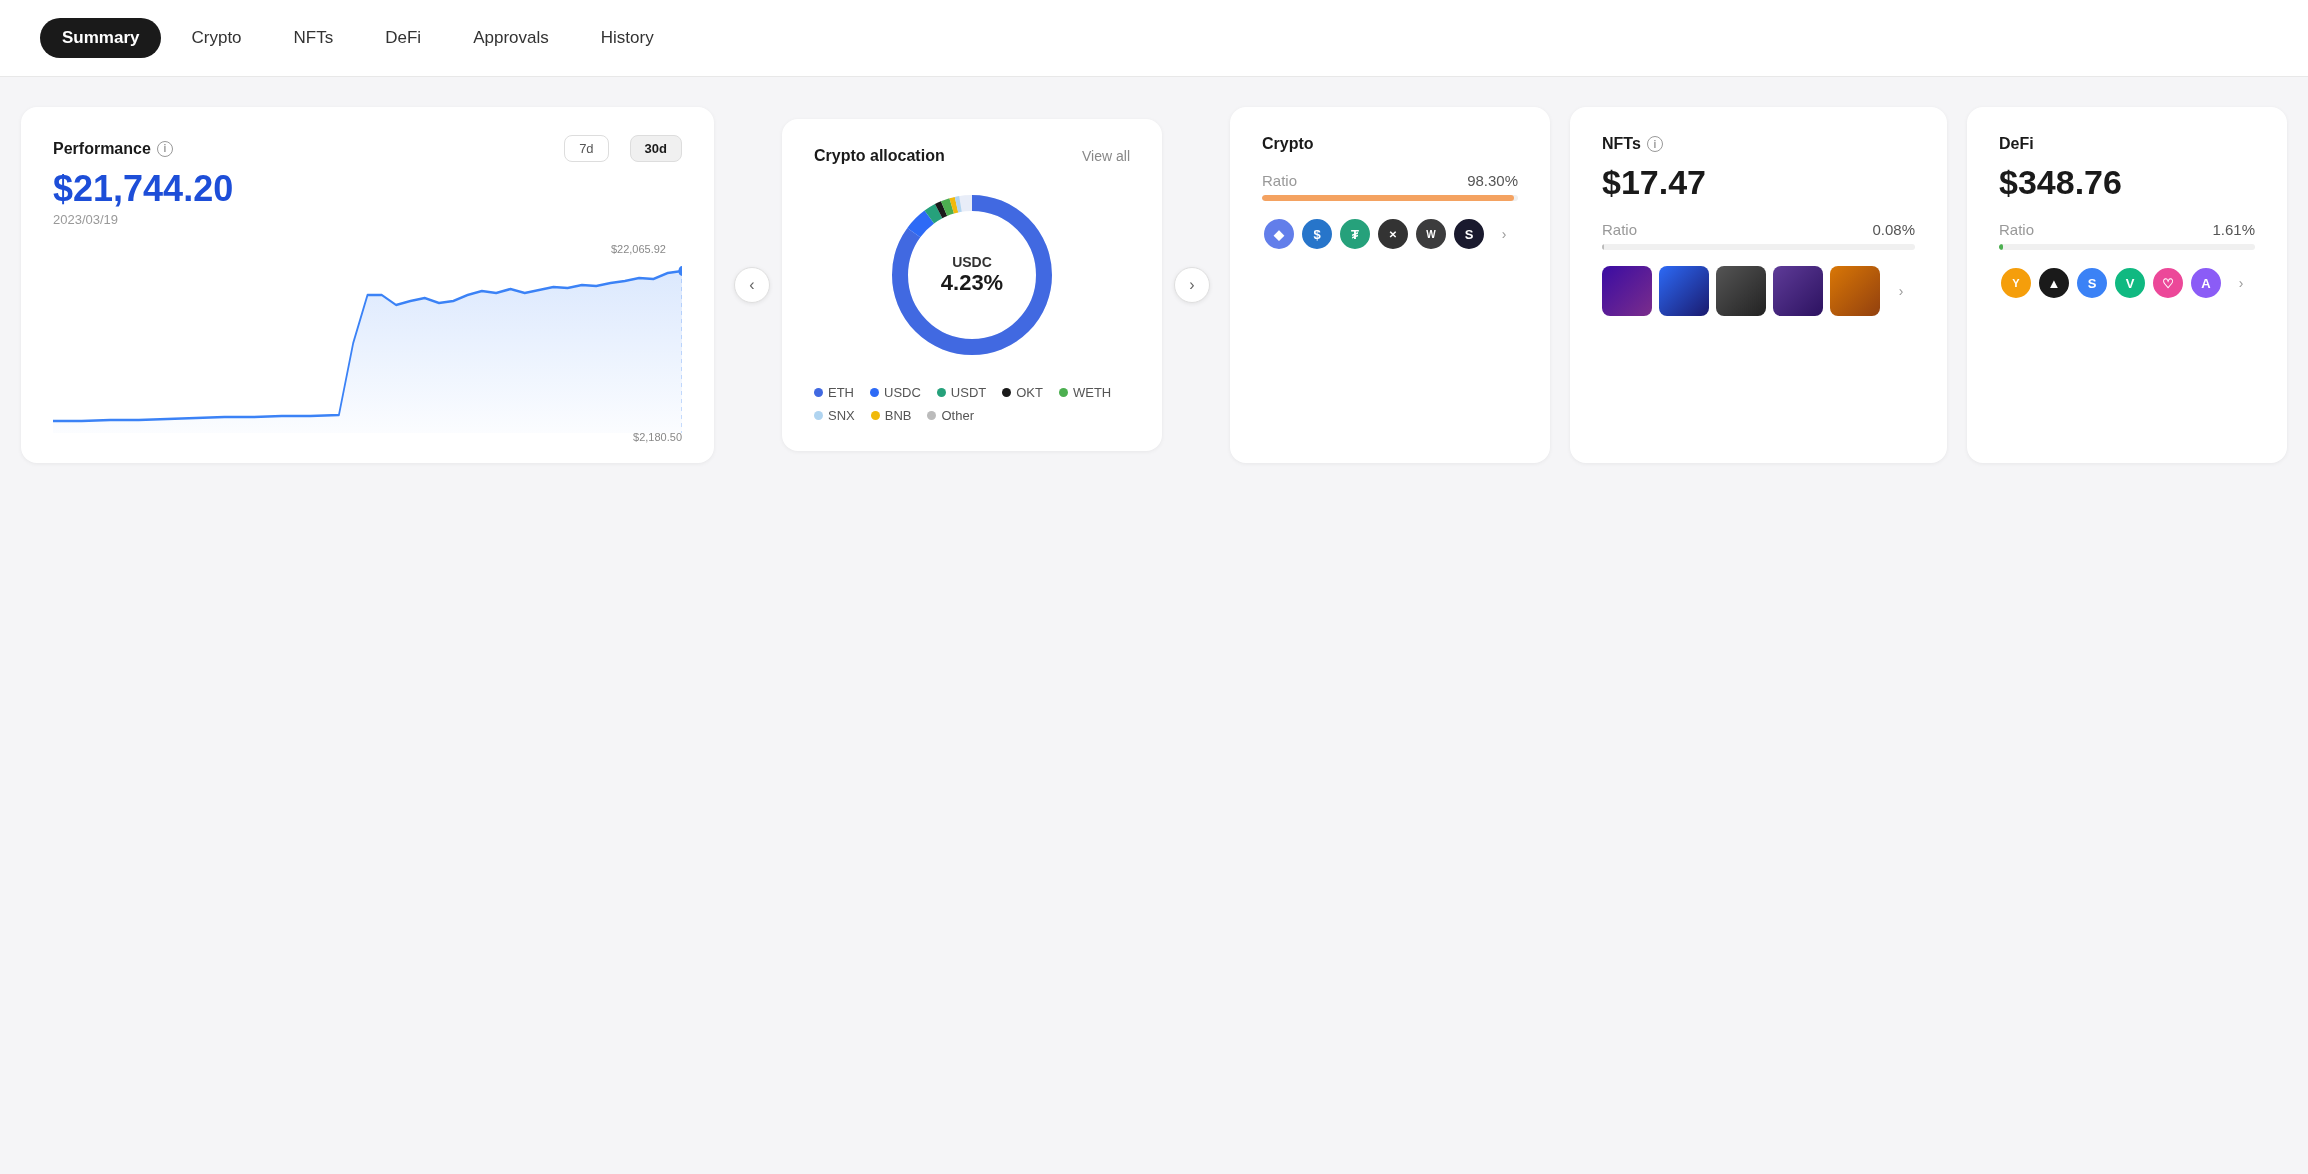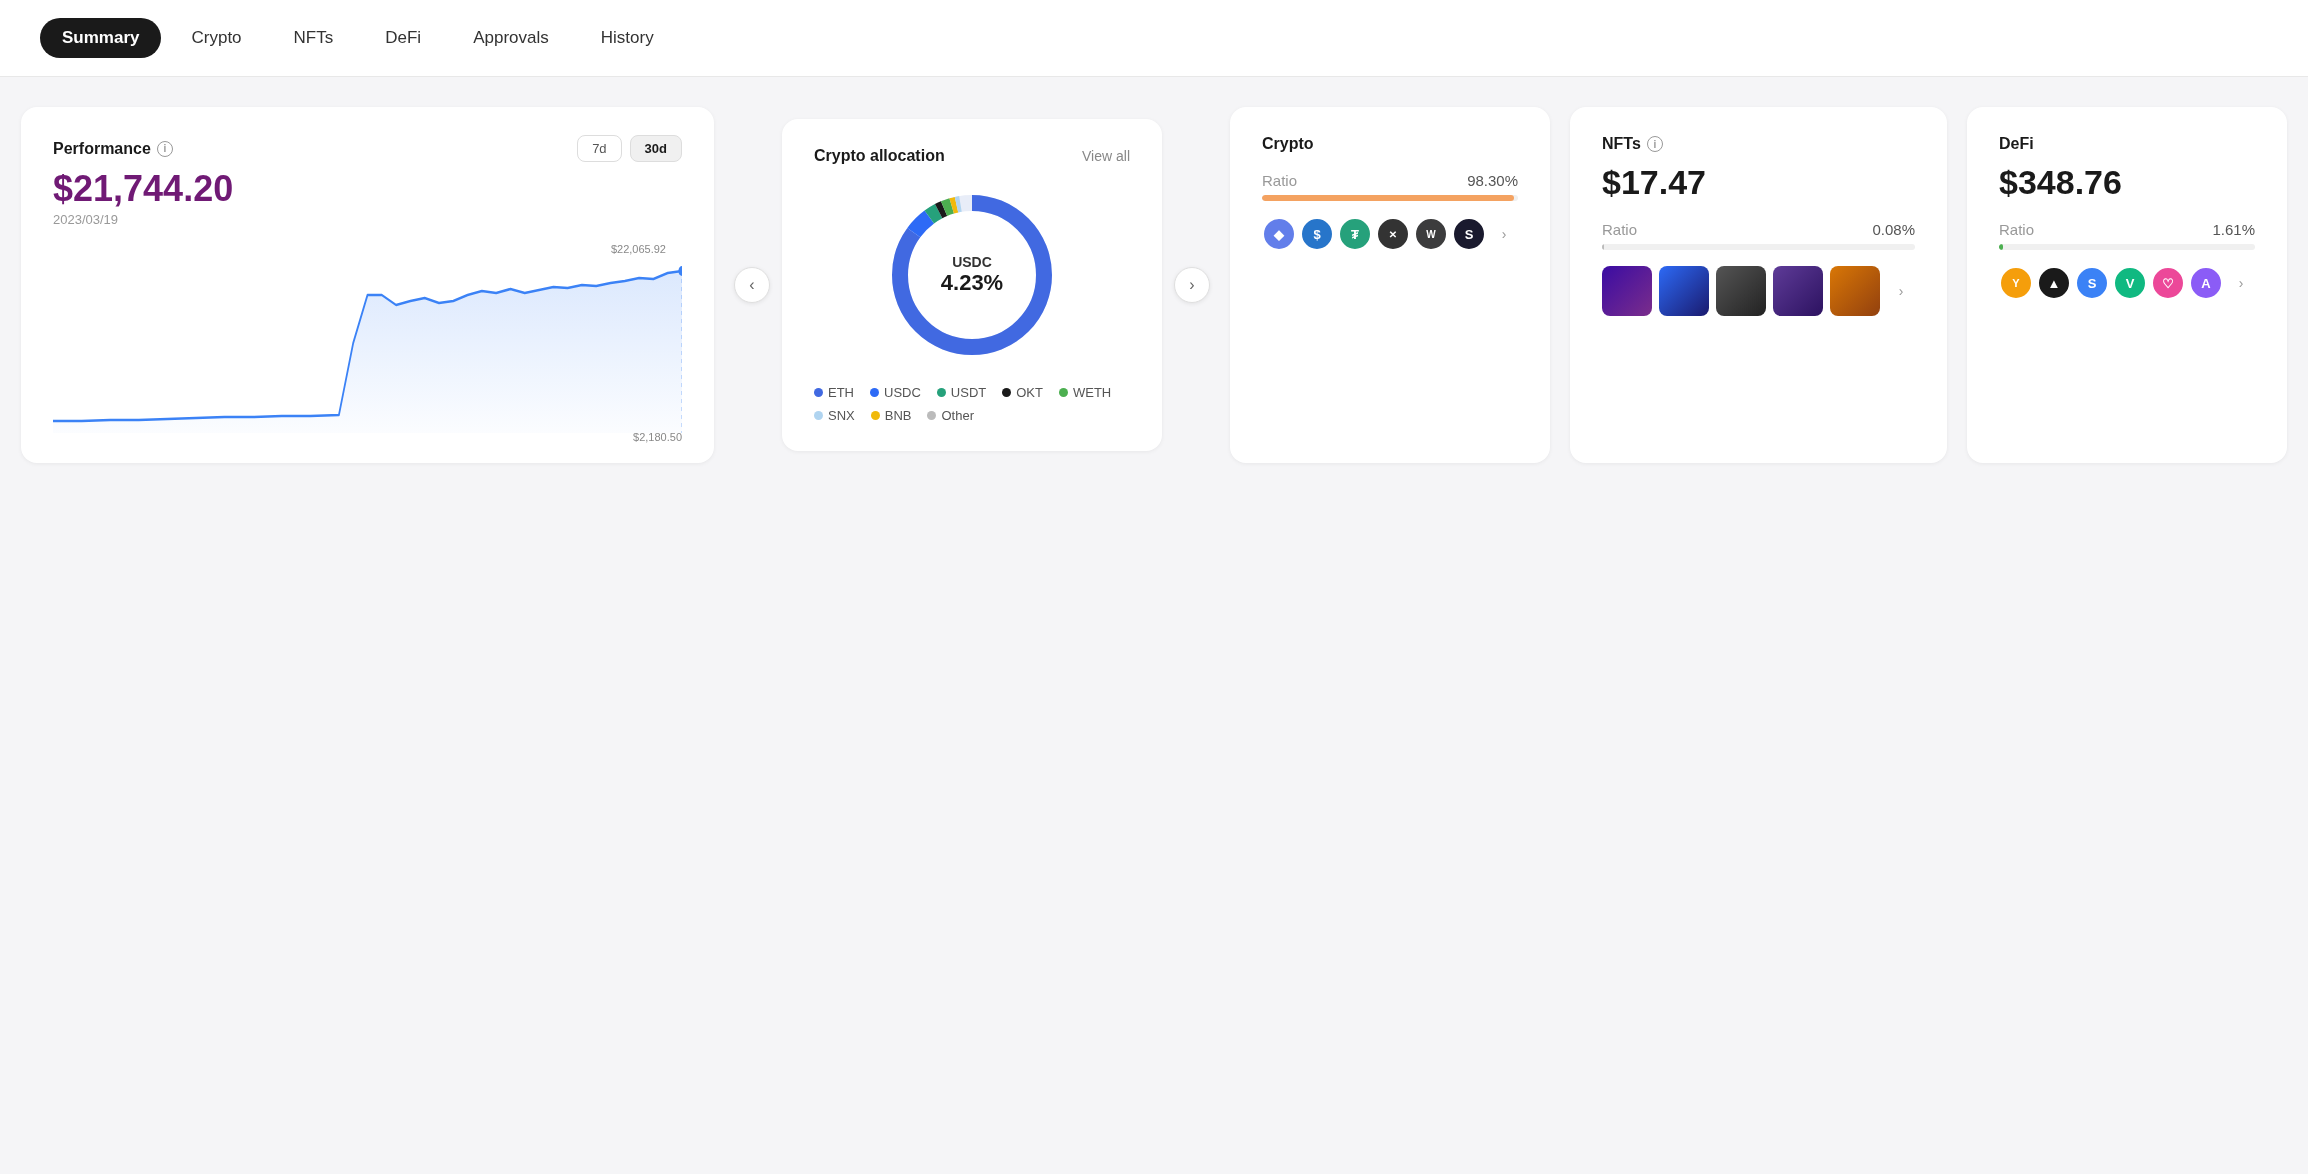--- a/index.html
+++ b/index.html
@@ -72,40 +72,40 @@
       border: 1.5px solid #999;
       display: inline-flex;
       align-items: center;
       justify-content: center;
       font-size: 10px;
       color: #999;
       cursor: pointer;
     }
     .period-buttons {
       display: flex;
-      gap: 8px;
+      gap: 21px;
     }
     .period-btn {
       padding: 5px 14px;
       border-radius: 8px;
       border: 1px solid #ddd;
       background: #fff;
       font-size: 13px;
       cursor: pointer;
       color: #555;
     }
     .period-btn.active {
       background: #f0f0f0;
       font-weight: 600;
       color: #1a1a1a;
     }
     .perf-amount {
       font-size: 36px;
       font-weight: 700;
-      color: #701a75;
+      color: #1d4ed8;
       margin-bottom: 2px;
     }
     .perf-date {
       font-size: 13px;
       color: #999;
       margin-bottom: 16px;
     }
     .chart-container {
       position: relative;
       height: 200px;

